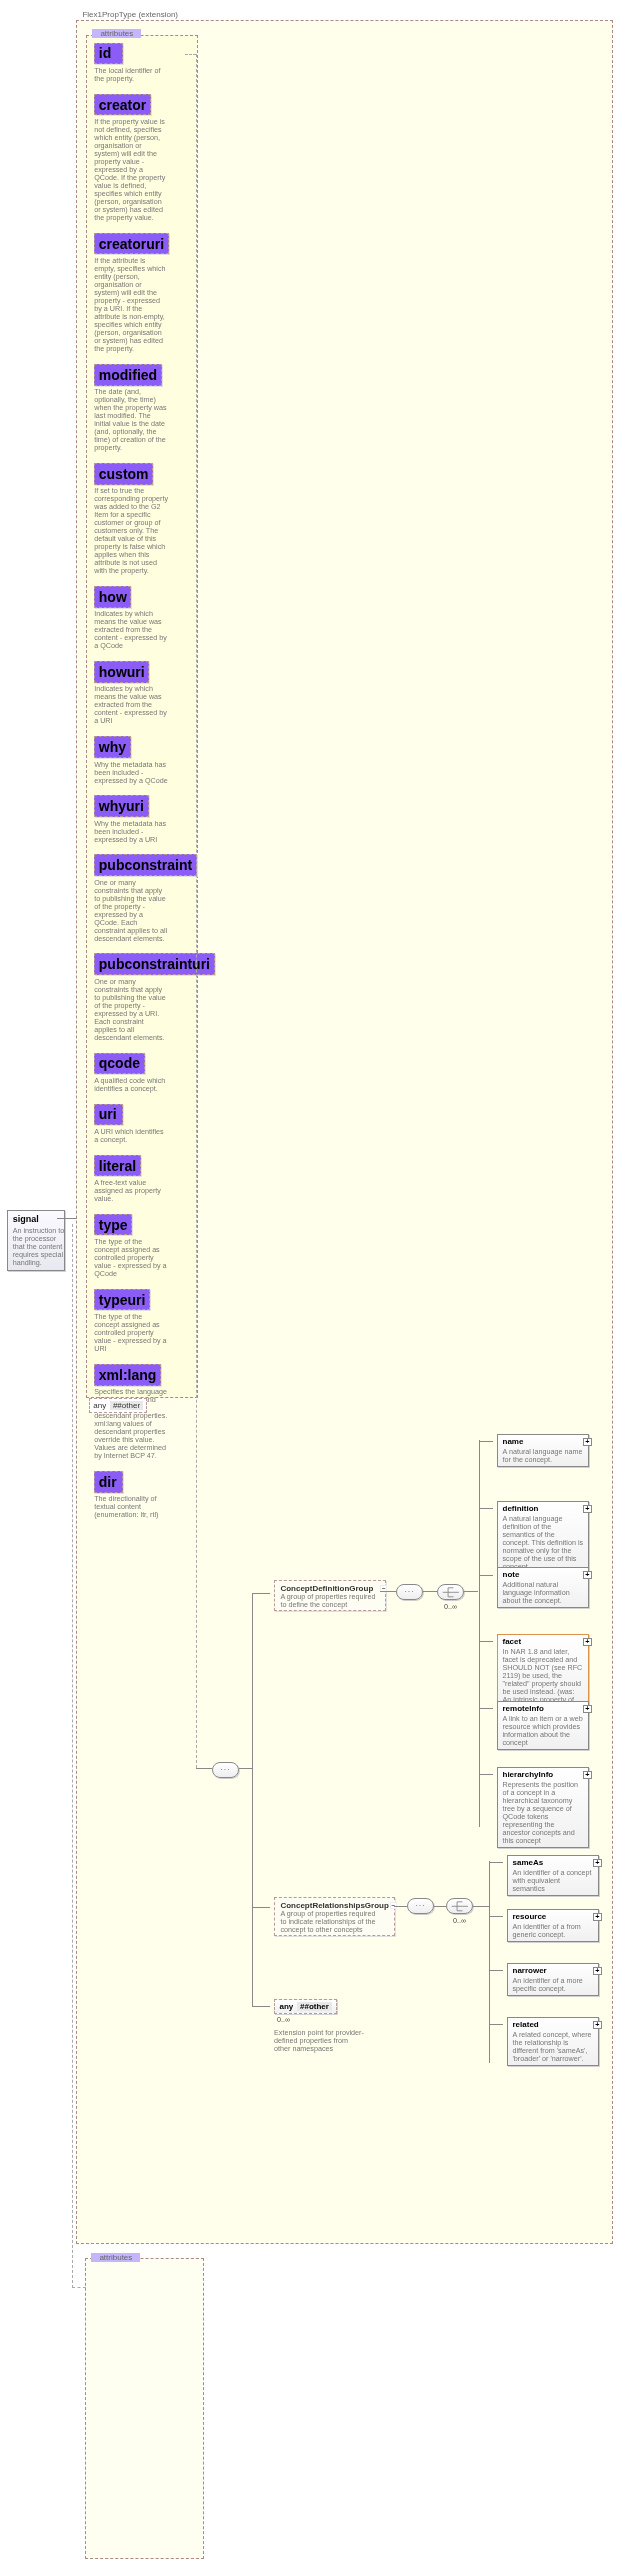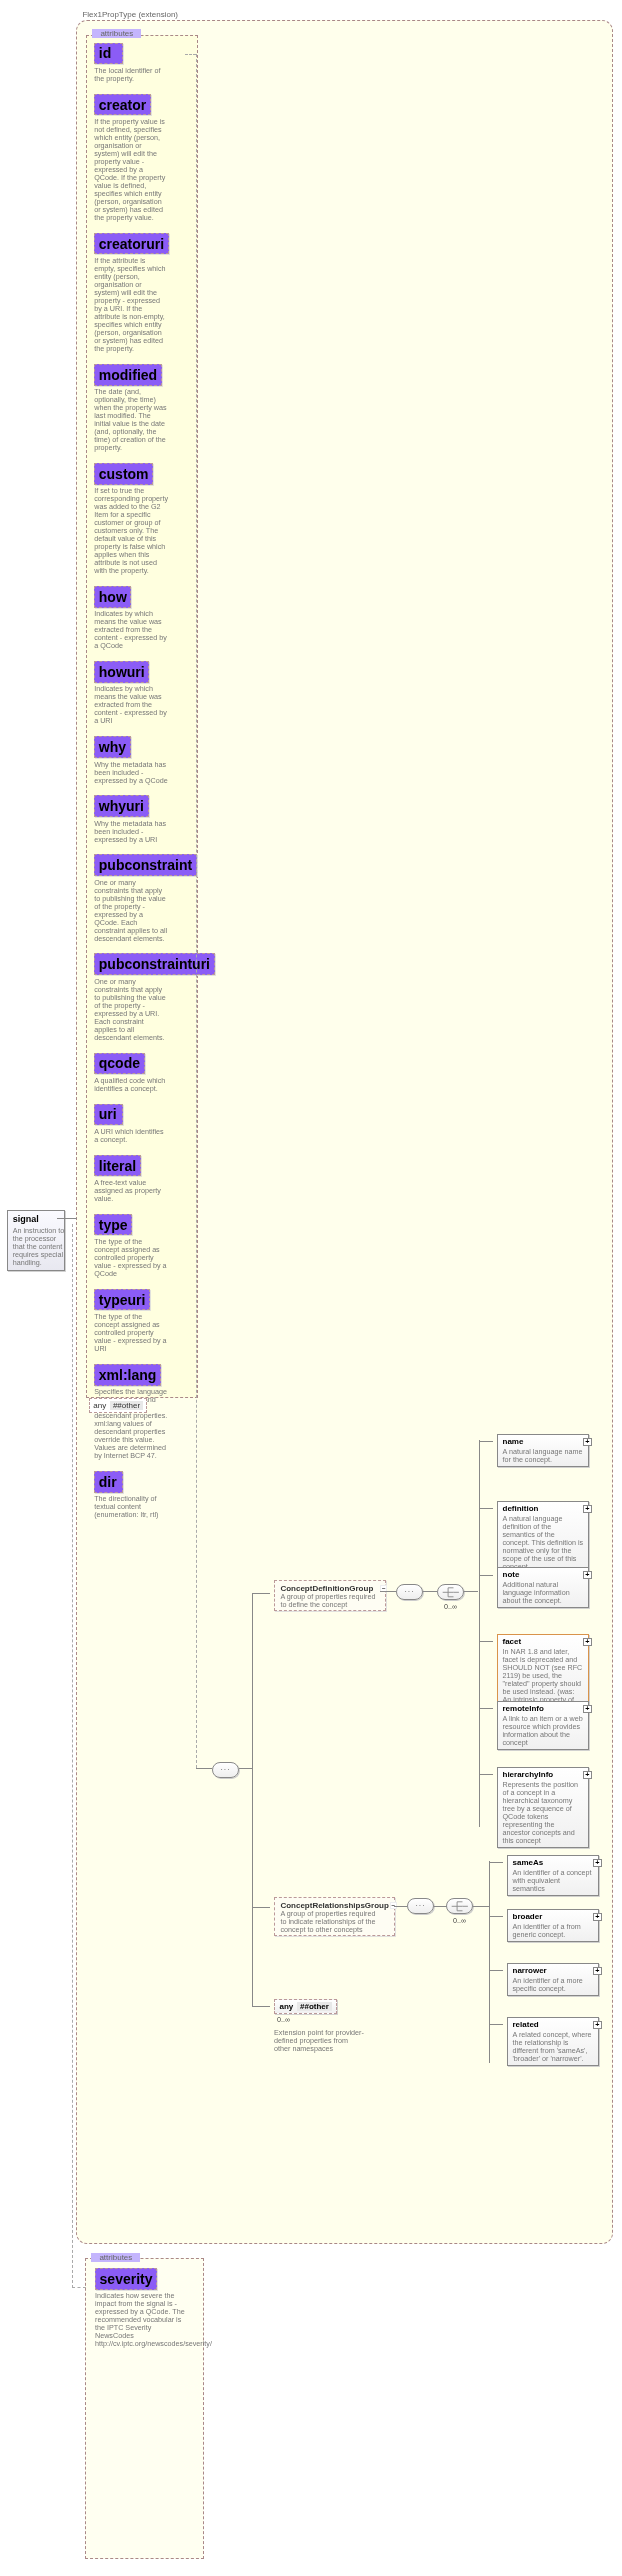--- a/index.html
+++ b/index.html
@@ -241,21 +241,21 @@
     position: absolute;
     border: 0.9px dashed #a88;
     background: rgba(255, 255, 200, 0.25);
     padding: 5.4px;
   }
 </style>
 </head>
 <body>
 <div class="canvas">
 
-<div class="ext-box" style="left:76px; top:20px; width:535px; height:2222px;border-radius:11px;">
+<div class="ext-box" style="left:76px; top:20px; width:535px; height:2222px;">
   <span class="ext-tab">Flex1PropType (extension)</span>
 
   <div class="attr-box" style="position:absolute; left:9px; top:13.5px; width:103px; height:1354px;">
     <span class="attr-tab">attributes</span>
 
     <div id="attrs-host">
           <div class="attr-item"><div class="attr-name">id</div><div class="attr-desc">The local identifier of the property.</div></div>
           <div class="attr-item"><div class="attr-name">creator</div><div class="attr-desc">If the property value is not defined, specifies which entity (person, organisation or system) will edit the property value - expressed by a QCode. If the property value is defined, specifies which entity (person, organisation or system) has edited the property value.</div></div>
           <div class="attr-item"><div class="attr-name">creatoruri</div><div class="attr-desc">If the attribute is empty, specifies which entity (person, organisation or system) will edit the property - expressed by a URI. If the attribute is non-empty, specifies which entity (person, organisation or system) has edited the property.</div></div>
           <div class="attr-item"><div class="attr-name">modified</div><div class="attr-desc">The date (and, optionally, the time) when the property was last modified. The initial value is the date (and, optionally, the time) of creation of the property.</div></div>
@@ -359,38 +359,37 @@
   <span class="tag" style="background:#e8e8e8;padding:0 2.7px;margin-left:1.8px;">##other</span>
 </div>
 <div class="cardinality" style="left:277px; top:2015px;">0..∞</div>
 <div class="elem-desc" style="position:absolute; left:274px; top:2026px; width:90px;">Extension point for provider-defined properties from other namespaces</div>
 
 <div class="dline-v" style="left:72px; top:1224px; height:1064px;"></div>
 <div class="dline-h" style="left:72px; top:2287px; width:13.5px;"></div>
 <div class="lower-attr-box" style="left:85px; top:2258px; width:106px; height:288px;">
   <span class="attr-tab">attributes</span>
   <div id="lower-host">
-        <div class="attr-item" style="width: 94px;"><div class="attr-name">severity</div><div class="attr-desc" style="width: 90px;">Indicates how severe the impact from the signal is - expressed by a QCode. The recommended vocabular is the IPTC Severity NewsCodes http://cv.iptc.org/newscodes/severity/</div></div>
       </div>
 </div>
 
 <div class="hline" style="left: 479px; top: 1441px; width: 14.4px;"></div>
     <div class="elem-box stack" style="left: 497px; top: 1434px;"><span>name</span><span class="plus">+</span><div class="elem-desc">A natural language name for the concept.</div></div>
     <div class="hline" style="left: 479px; top: 1508px; width: 14.4px;"></div>
     <div class="elem-box stack" style="left: 497px; top: 1501px;"><span>definition</span><span class="plus">+</span><div class="elem-desc">A natural language definition of the semantics of the concept. This definition is normative only for the scope of the use of this concept.</div></div>
     <div class="hline" style="left: 479px; top: 1575px; width: 14.4px;"></div>
     <div class="elem-box stack" style="left: 497px; top: 1567px;"><span>note</span><span class="plus">+</span><div class="elem-desc">Additional natural language information about the concept.</div></div>
     <div class="hline" style="left: 479px; top: 1641px; width: 14.4px;"></div>
     <div class="elem-box stack orange" style="left: 497px; top: 1634px;"><span>facet</span><span class="plus">+</span><div class="elem-desc">In NAR 1.8 and later, facet is deprecated and SHOULD NOT (see RFC 2119) be used, the "related" property should be used instead. (was: An intrinsic property of the concept.)</div></div>
     <div class="hline" style="left: 479px; top: 1708px; width: 14.4px;"></div>
     <div class="elem-box stack" style="left: 497px; top: 1701px;"><span>remoteInfo</span><span class="plus">+</span><div class="elem-desc">A link to an item or a web resource which provides information about the concept</div></div>
     <div class="hline" style="left: 479px; top: 1774px; width: 14.4px;"></div>
     <div class="elem-box stack" style="left: 497px; top: 1767px;"><span>hierarchyInfo</span><span class="plus">+</span><div class="elem-desc">Represents the position of a concept in a hierarchical taxonomy tree by a sequence of QCode tokens representing the ancestor concepts and this concept</div></div>
     <div class="hline" style="left: 489px; top: 1862px; width: 14.4px;"></div>
     <div class="elem-box stack" style="left: 507px; top: 1855px;"><span>sameAs</span><span class="plus">+</span><div class="elem-desc">An identifier of a concept with equivalent semantics</div></div>
     <div class="hline" style="left: 489px; top: 1916px; width: 14.4px;"></div>
-    <div class="elem-box stack" style="left: 507px; top: 1909px;"><span>broader</span><span class="plus">+</span><div class="elem-desc">An identifier of a from generic concept.</div></div>
+    <div class="elem-box stack" style="left: 507px; top: 1909px;"><span>resource</span><span class="plus">+</span><div class="elem-desc">An identifier of a from generic concept.</div></div>
     <div class="hline" style="left: 489px; top: 1970px; width: 14.4px;"></div>
     <div class="elem-box stack" style="left: 507px; top: 1963px;"><span>narrower</span><span class="plus">+</span><div class="elem-desc">An identifier of a more specific concept.</div></div>
     <div class="hline" style="left: 489px; top: 2024px; width: 14.4px;"></div>
     <div class="elem-box stack" style="left: 507px; top: 2017px;"><span>related</span><span class="plus">+</span><div class="elem-desc">A related concept, where the relationship is different from 'sameAs', 'broader' or 'narrower'.</div></div>
   </div>
 
 
 </body></html>

